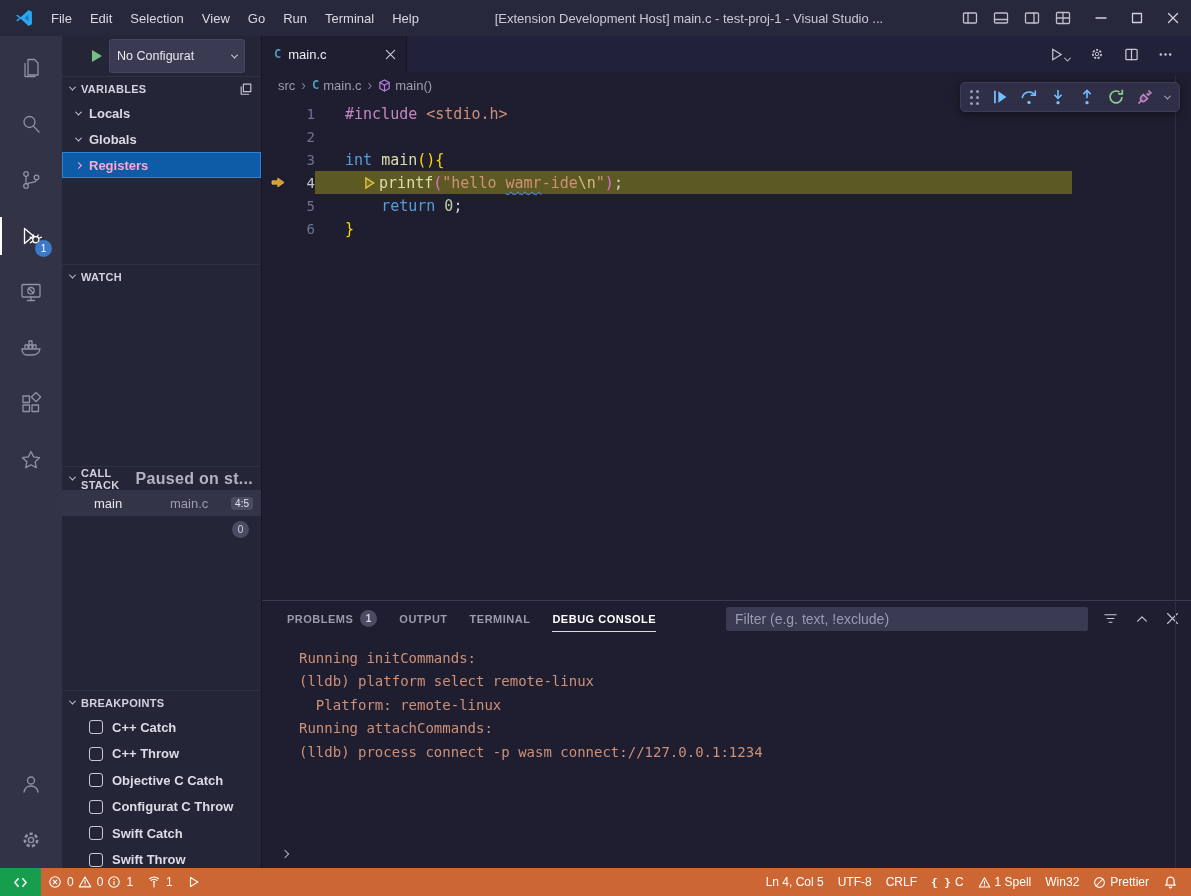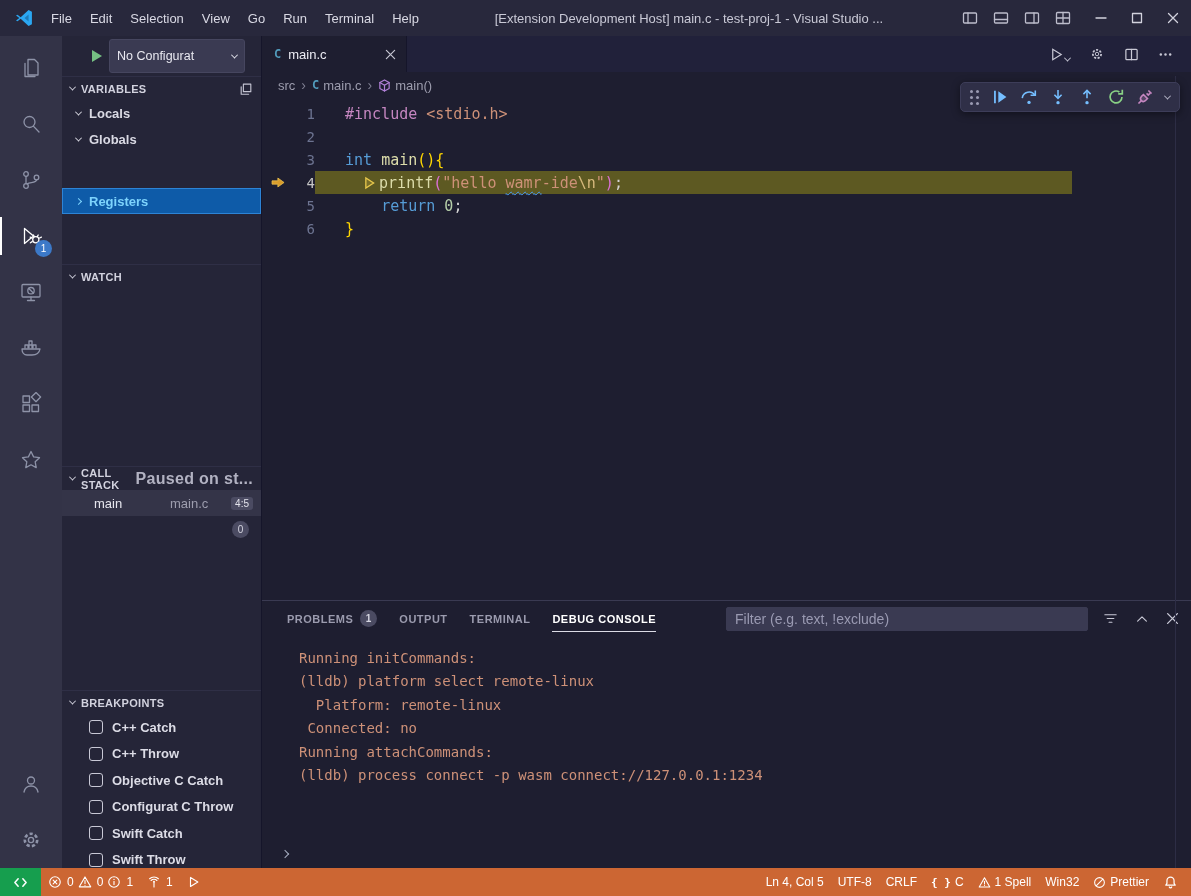--- a/index.html
+++ b/index.html
@@ -45,21 +45,21 @@
 
   .section { display:flex; flex-direction:column; overflow:hidden; }
   .sec-variables { height:188px; flex:none; }
   .sec-watch { height:202px; flex:none; }
   .sec-callstack { height:224px; flex:none; }
   .sec-breakpoints { flex:1; }
   .section-header { height:24px; flex:none; display:flex; align-items:center; gap:6px; padding:0 8px; font-size:11px; font-weight:bold; letter-spacing:.3px; color:#d2d2de; border-top:1px solid #2f2f46; }
   .section-hint { margin-left:auto; font-size:16px; font-weight:bold; color:#b2b2c2; white-space:nowrap; }
   .hdr-action { margin-left:auto; color:#c4c4d2; }
   .tree-row { height:26px; flex:none; display:flex; align-items:center; gap:8px; padding-left:14px; font-size:13px; font-weight:bold; color:#dadae4; }
-  .tree-row.selected { background:#0e5ba8; outline:1px solid #2d84d6; outline-offset:-1px; color:#7dd3fc;margin-top:36px; }
+  .tree-row.selected { background:#0e5ba8; outline:1px solid #2d84d6; outline-offset:-1px; color:#f9a8d4; }
   .frame-row { height:26px; flex:none; display:flex; align-items:center; background:#343448; padding:0 8px 0 32px; }
   .frame-fn { color:#e6e6ee; width:76px; }
   .frame-file { color:#9d9dae; flex:1; }
   .frame-pos { background:#4b4b62; color:#e3e3ec; border-radius:3px; font-size:10px; padding:1px 4px; }
   .cs-badge-row { height:26px; flex:none; display:flex; align-items:center; justify-content:flex-end; padding-right:12px; }
   .circle-badge { width:17px; height:17px; border-radius:50%; background:#4b4b62; color:#d5d5e0; font-size:10px; display:flex; align-items:center; justify-content:center; }
   .bp-row { height:26.5px; flex:none; display:flex; align-items:center; gap:9px; padding-left:27px; }
   .bp-cb { width:14px; height:14px; border:1px solid #c9c9d6; border-radius:3px; background:#252538; flex:none; }
   .bp-label { font-size:13px; color:#dcdce6;font-weight:bold; }
 
@@ -536,21 +536,20 @@
               <svg class="ico" width="13" height="13" viewBox="0 0 12 12">
                 <path d="M1.5 1.5l9 9M10.5 1.5l-9 9"></path>
               </svg>
             </span>
         </span>
       </div>
       <div class="console">
         <div class="console-line">Running initCommands:</div>
         <div class="console-line">(lldb) platform select remote-linux</div>
         <div class="console-line">  Platform: remote-linux</div>
-        <div class="console-line"> Connected: no</div>
         <div class="console-line">Running attachCommands:</div>
         <div class="console-line">(lldb) process connect -p wasm connect://127.0.0.1:1234</div>
       </div>
       <div class="console-prompt">
         <span class="chev right" style="width:6px;height:6px;border-width:1.6px;"></span>
       </div>
     </div>
   </div>
 </div>
 

